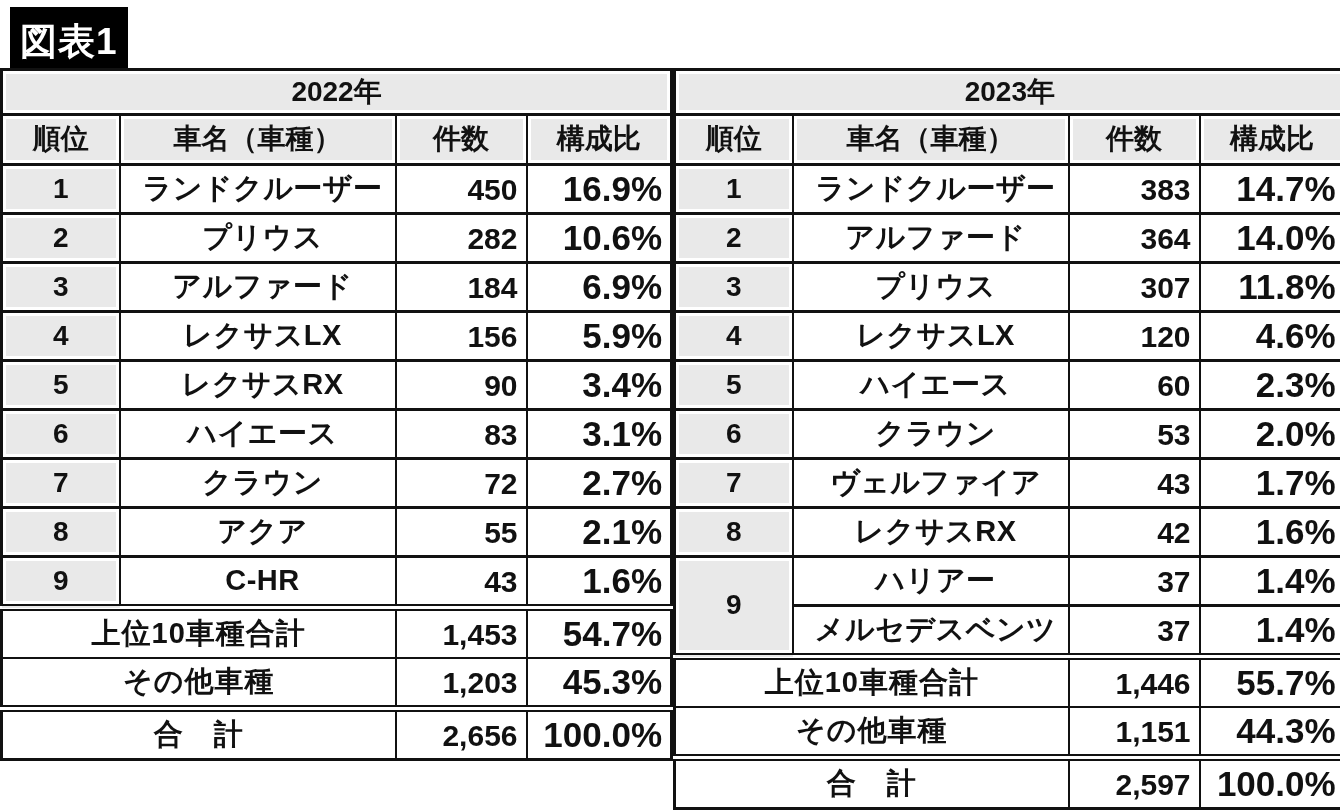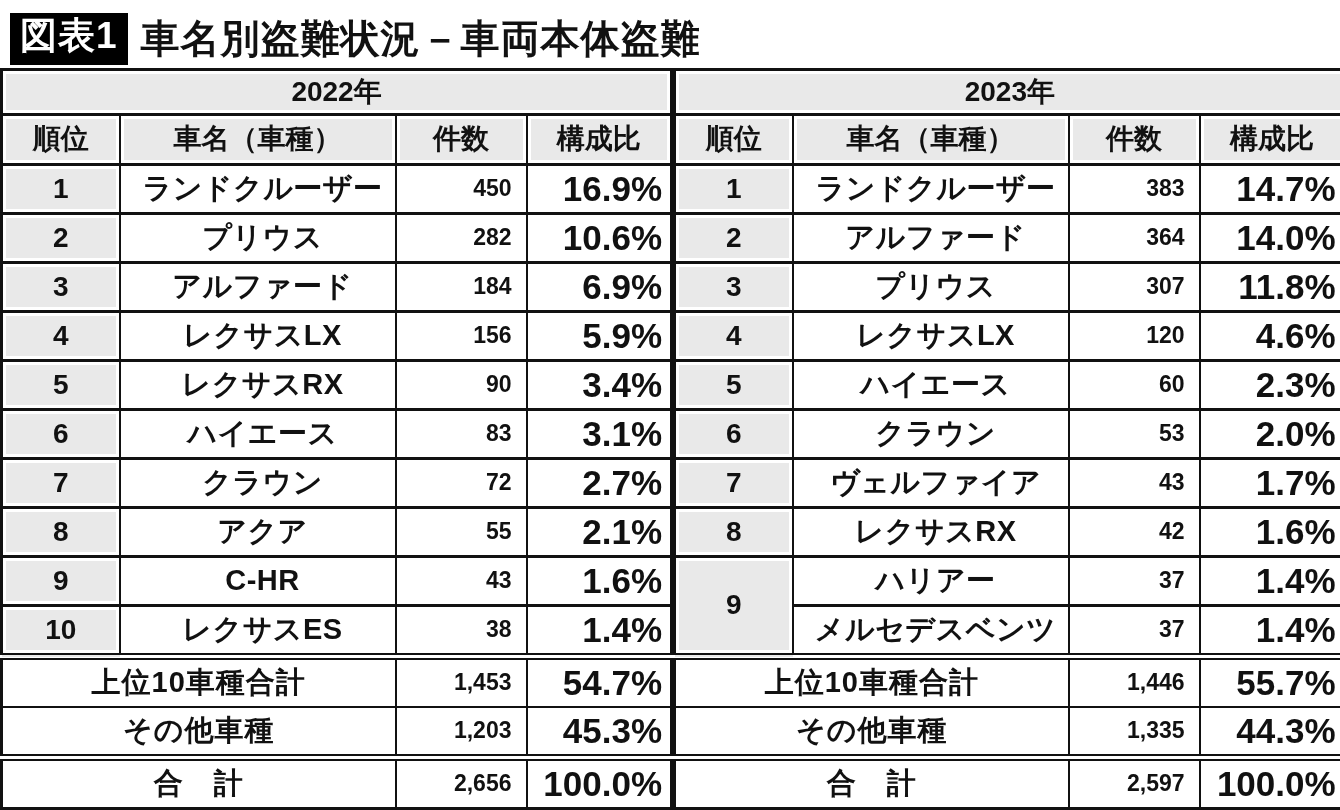--- a/index.html
+++ b/index.html
@@ -6,21 +6,21 @@
   body{
     width:1340px;height:810px;overflow:hidden;
     font-family:"Liberation Sans","DejaVu Sans",sans-serif;
     color:#111;
     -webkit-font-smoothing:antialiased;
   }
   
   .header{display:flex;align-items:center;gap:13px;padding:10px 0 0 10px;height:68px;box-sizing:border-box;}
   .badge{
     background:#000;color:#fff;font-weight:700;font-size:37px;line-height:1;
-    padding:4px 10px 11px 10px;letter-spacing:1px;flex:0 0 auto;
+    padding:16px 10px 11px 10px;letter-spacing:1px;flex:0 0 auto;
   }
   .title{font-size:39px;font-weight:700;margin:0;letter-spacing:1px;white-space:nowrap;}
 
   
   .tables{display:flex;align-items:flex-start;}
   table{
     border-collapse:collapse;table-layout:fixed;width:670px;flex:0 0 auto;
     font-weight:700;
   }
   table.t-left{border-left:3px solid #111;border-right:3px solid #111;}
@@ -32,35 +32,34 @@
 
   th,td{border:2px solid #111;padding:0;font-size:28px;line-height:1.1;}
   thead th{font-weight:700;}
   tr.year-row th{height:42px;border-top:3px solid #111;border-bottom:3px solid #111;font-size:28px;}
   tr.cols-row th{height:47px;border-bottom:3px solid #111;}
 
   tbody td{height:46px;border-top:3px solid #111;border-bottom:3px solid #111;}
   .shade{background:#e9e9e9;box-shadow:inset 0 0 0 3px #fff;}
   td.rank{text-align:center;font-size:28px;}
   td.name{text-align:center;padding-left:10px;font-size:29px;letter-spacing:0.5px;}
-  td.count{text-align:right;padding-right:14px;font-size:23px;}
+  td.count{text-align:right;padding-right:8px;font-size:30px;}
   td.share{text-align:right;padding-right:8px;font-size:35px;}
 
   tfoot td{height:46px;}
   tfoot td.label{text-align:center;letter-spacing:1px;font-size:29px;}
   tr.sum-top td{border-top:7px double #111;}
   tr.sum-mid td{border-top:2px solid #111;}
   tr.sum-total td{border-top:7px double #111;border-bottom:3px solid #111;}
 </style>
 </head>
 <body>
 
 <div class="header">
   <span class="badge">図表1</span>
-  <h1 class="title">車名別盗難状況－車両本体盗難</h1>
 </div>
 
 <div class="tables">
 
   <table class="t-left">
     <colgroup>
         <col class="c-rank">
         <col class="c-name">
         <col class="c-count">
         <col class="c-share">
@@ -124,26 +123,20 @@
         <td class="name">アクア</td>
         <td class="count">55</td>
         <td class="share">2.1%</td>
       </tr>
       <tr>
         <td class="rank shade">9</td>
         <td class="name">C-HR</td>
         <td class="count">43</td>
         <td class="share">1.6%</td>
       </tr>
-      <tr>
-        <td class="rank shade">10</td>
-        <td class="name">レクサスES</td>
-        <td class="count">38</td>
-        <td class="share">1.4%</td>
-      </tr>
     </tbody>
     <tfoot>
       <tr class="sum-top">
         <td colspan="2" class="label">上位10車種合計</td>
         <td class="count">1,453</td>
         <td class="share">54.7%</td>
       </tr>
       <tr class="sum-mid">
         <td colspan="2" class="label">その他車種</td>
         <td class="count">1,203</td>
@@ -237,21 +230,21 @@
       </tr>
     </tbody>
     <tfoot>
       <tr class="sum-top">
         <td colspan="2" class="label">上位10車種合計</td>
         <td class="count">1,446</td>
         <td class="share">55.7%</td>
       </tr>
       <tr class="sum-mid">
         <td colspan="2" class="label">その他車種</td>
-        <td class="count">1,335</td>
+        <td class="count">1,151</td>
         <td class="share">44.3%</td>
       </tr>
       <tr class="sum-total">
         <td colspan="2" class="label">合　計</td>
         <td class="count">2,597</td>
         <td class="share">100.0%</td>
       </tr>
     </tfoot>
   </table>
 </div>

